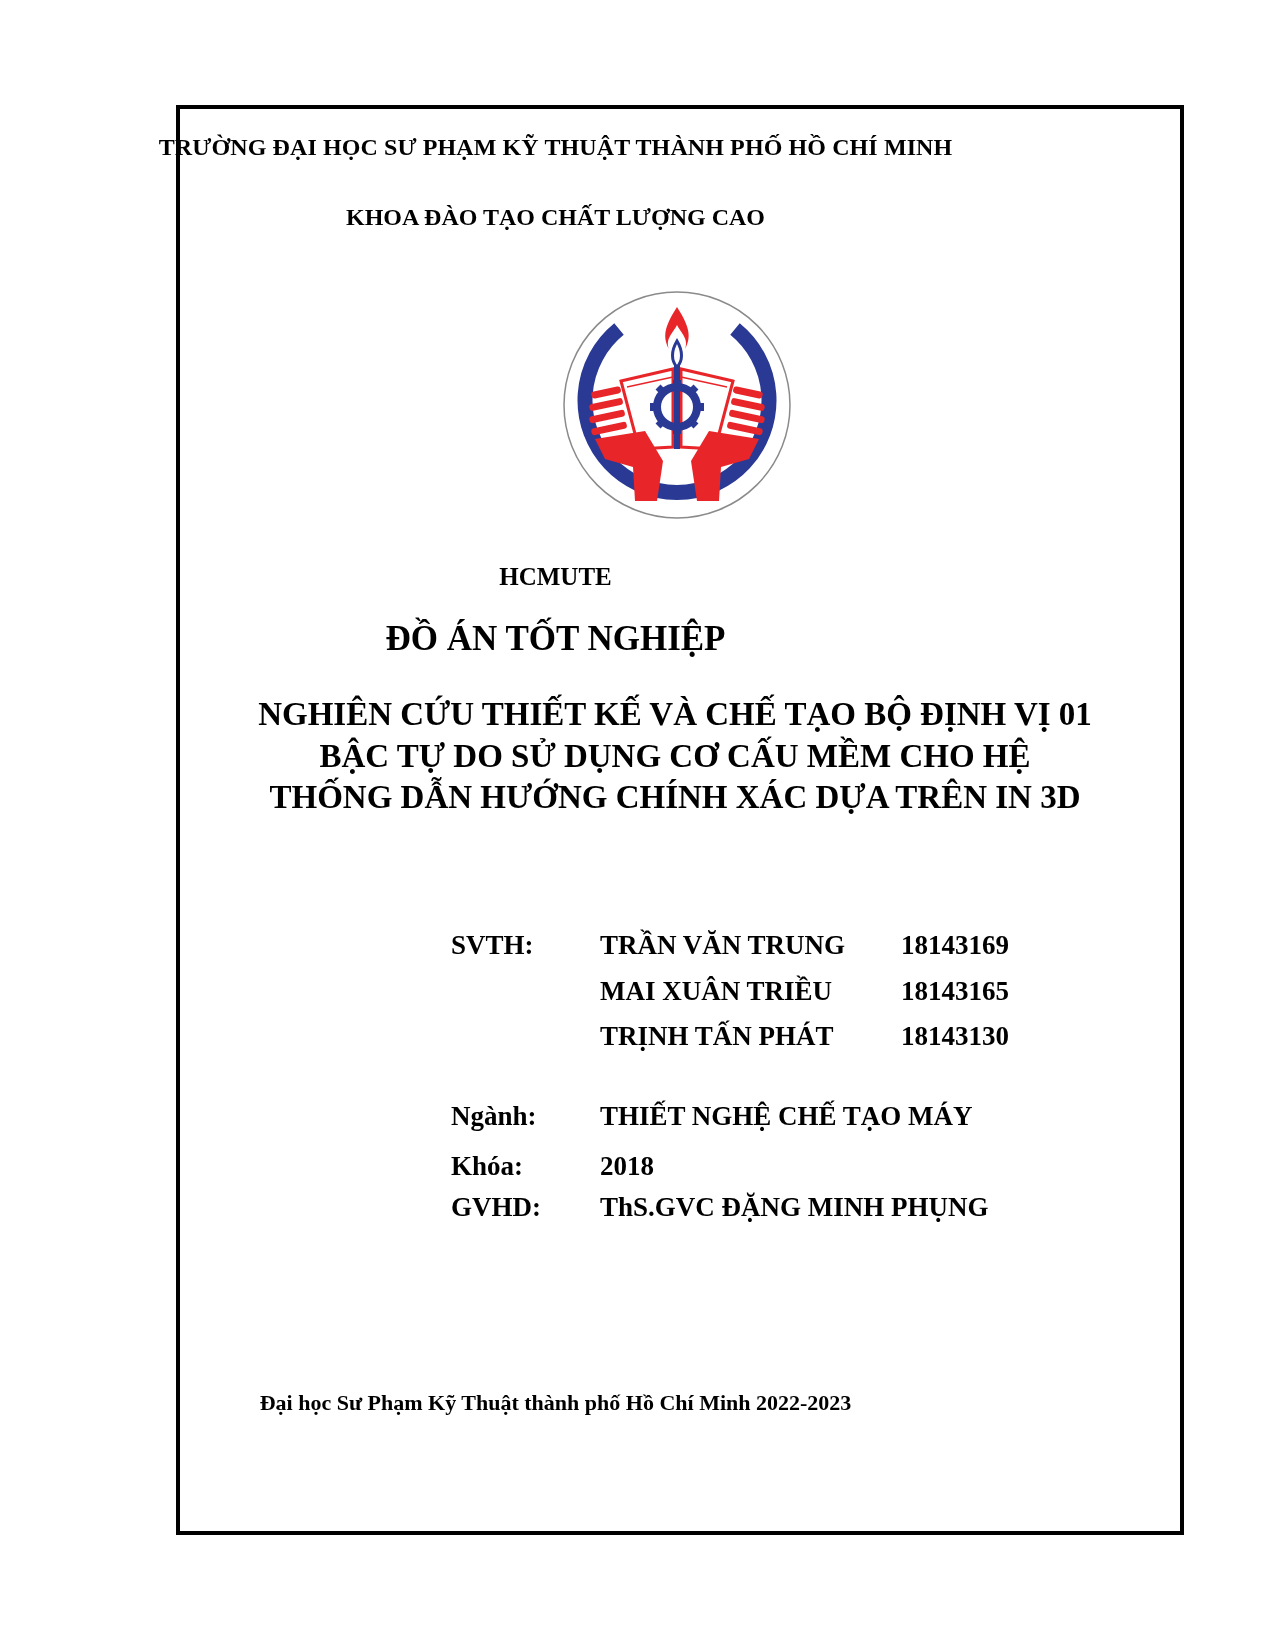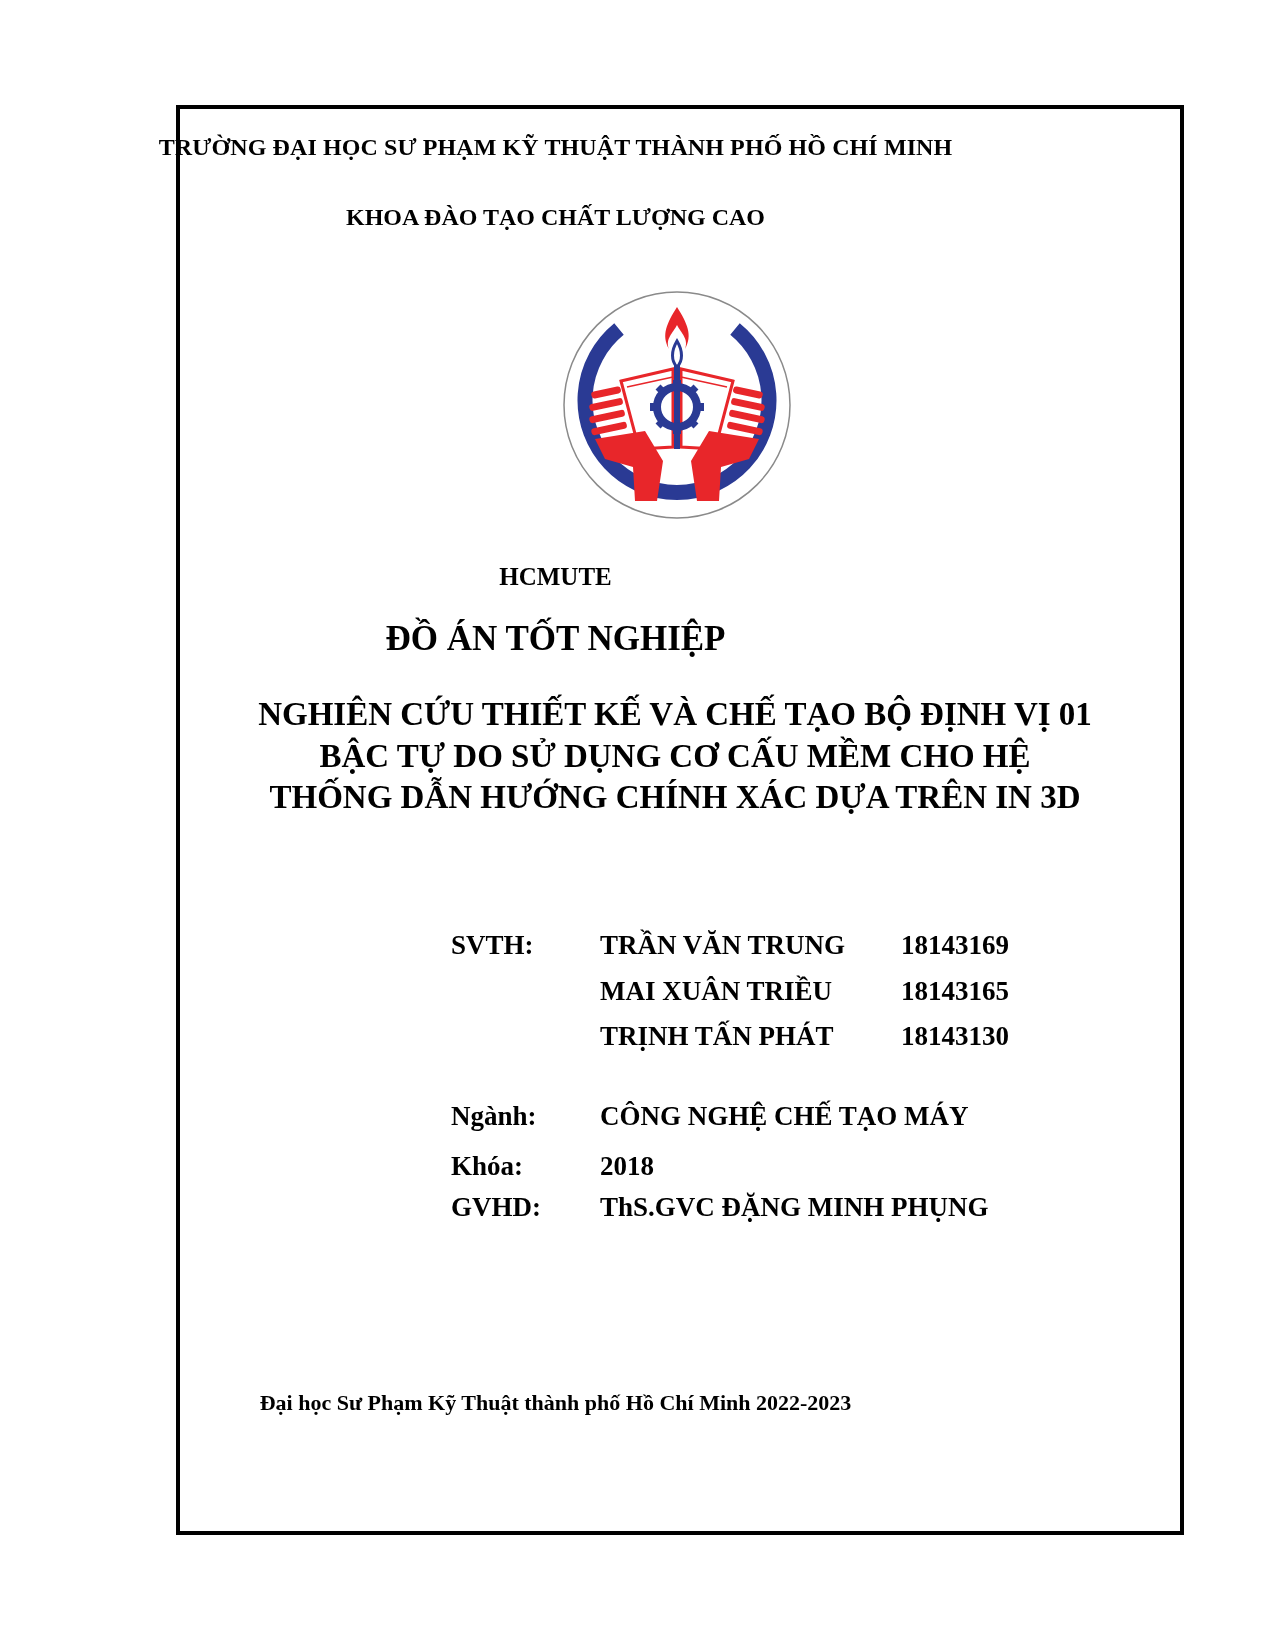--- a/index.html
+++ b/index.html
@@ -89,21 +89,21 @@
 <div class="info val" style="top:922px">TRẦN VĂN TRUNG</div>
 <div class="info sid" style="top:922px">18143169</div>
 
 <div class="info val" style="top:968px">MAI XUÂN TRIỀU</div>
 <div class="info sid" style="top:968px">18143165</div>
 
 <div class="info val" style="top:1013px">TRỊNH TẤN PHÁT</div>
 <div class="info sid" style="top:1013px">18143130</div>
 
 <div class="info lbl" style="top:1093px">Ngành:</div>
-<div class="info val" style="top:1093px">CÔNG NGHỆ CHẾ TẠO MÁY</div>
+<div class="info val" style="top:1093px">THIẾT NGHỆ CHẾ TẠO MÁY</div>
 
 <div class="info lbl" style="top:1143px">Khóa:</div>
 <div class="info val" style="top:1143px">2018</div>
 
 <div class="info lbl" style="top:1184px">GVHD:</div>
 <div class="info val" style="top:1184px">ThS.GVC ĐẶNG MINH PHỤNG</div>
 
 <div class="line footer">Đại học Sư Phạm Kỹ Thuật thành phố Hồ Chí Minh 2022-2023</div>
 
 </body></html>

